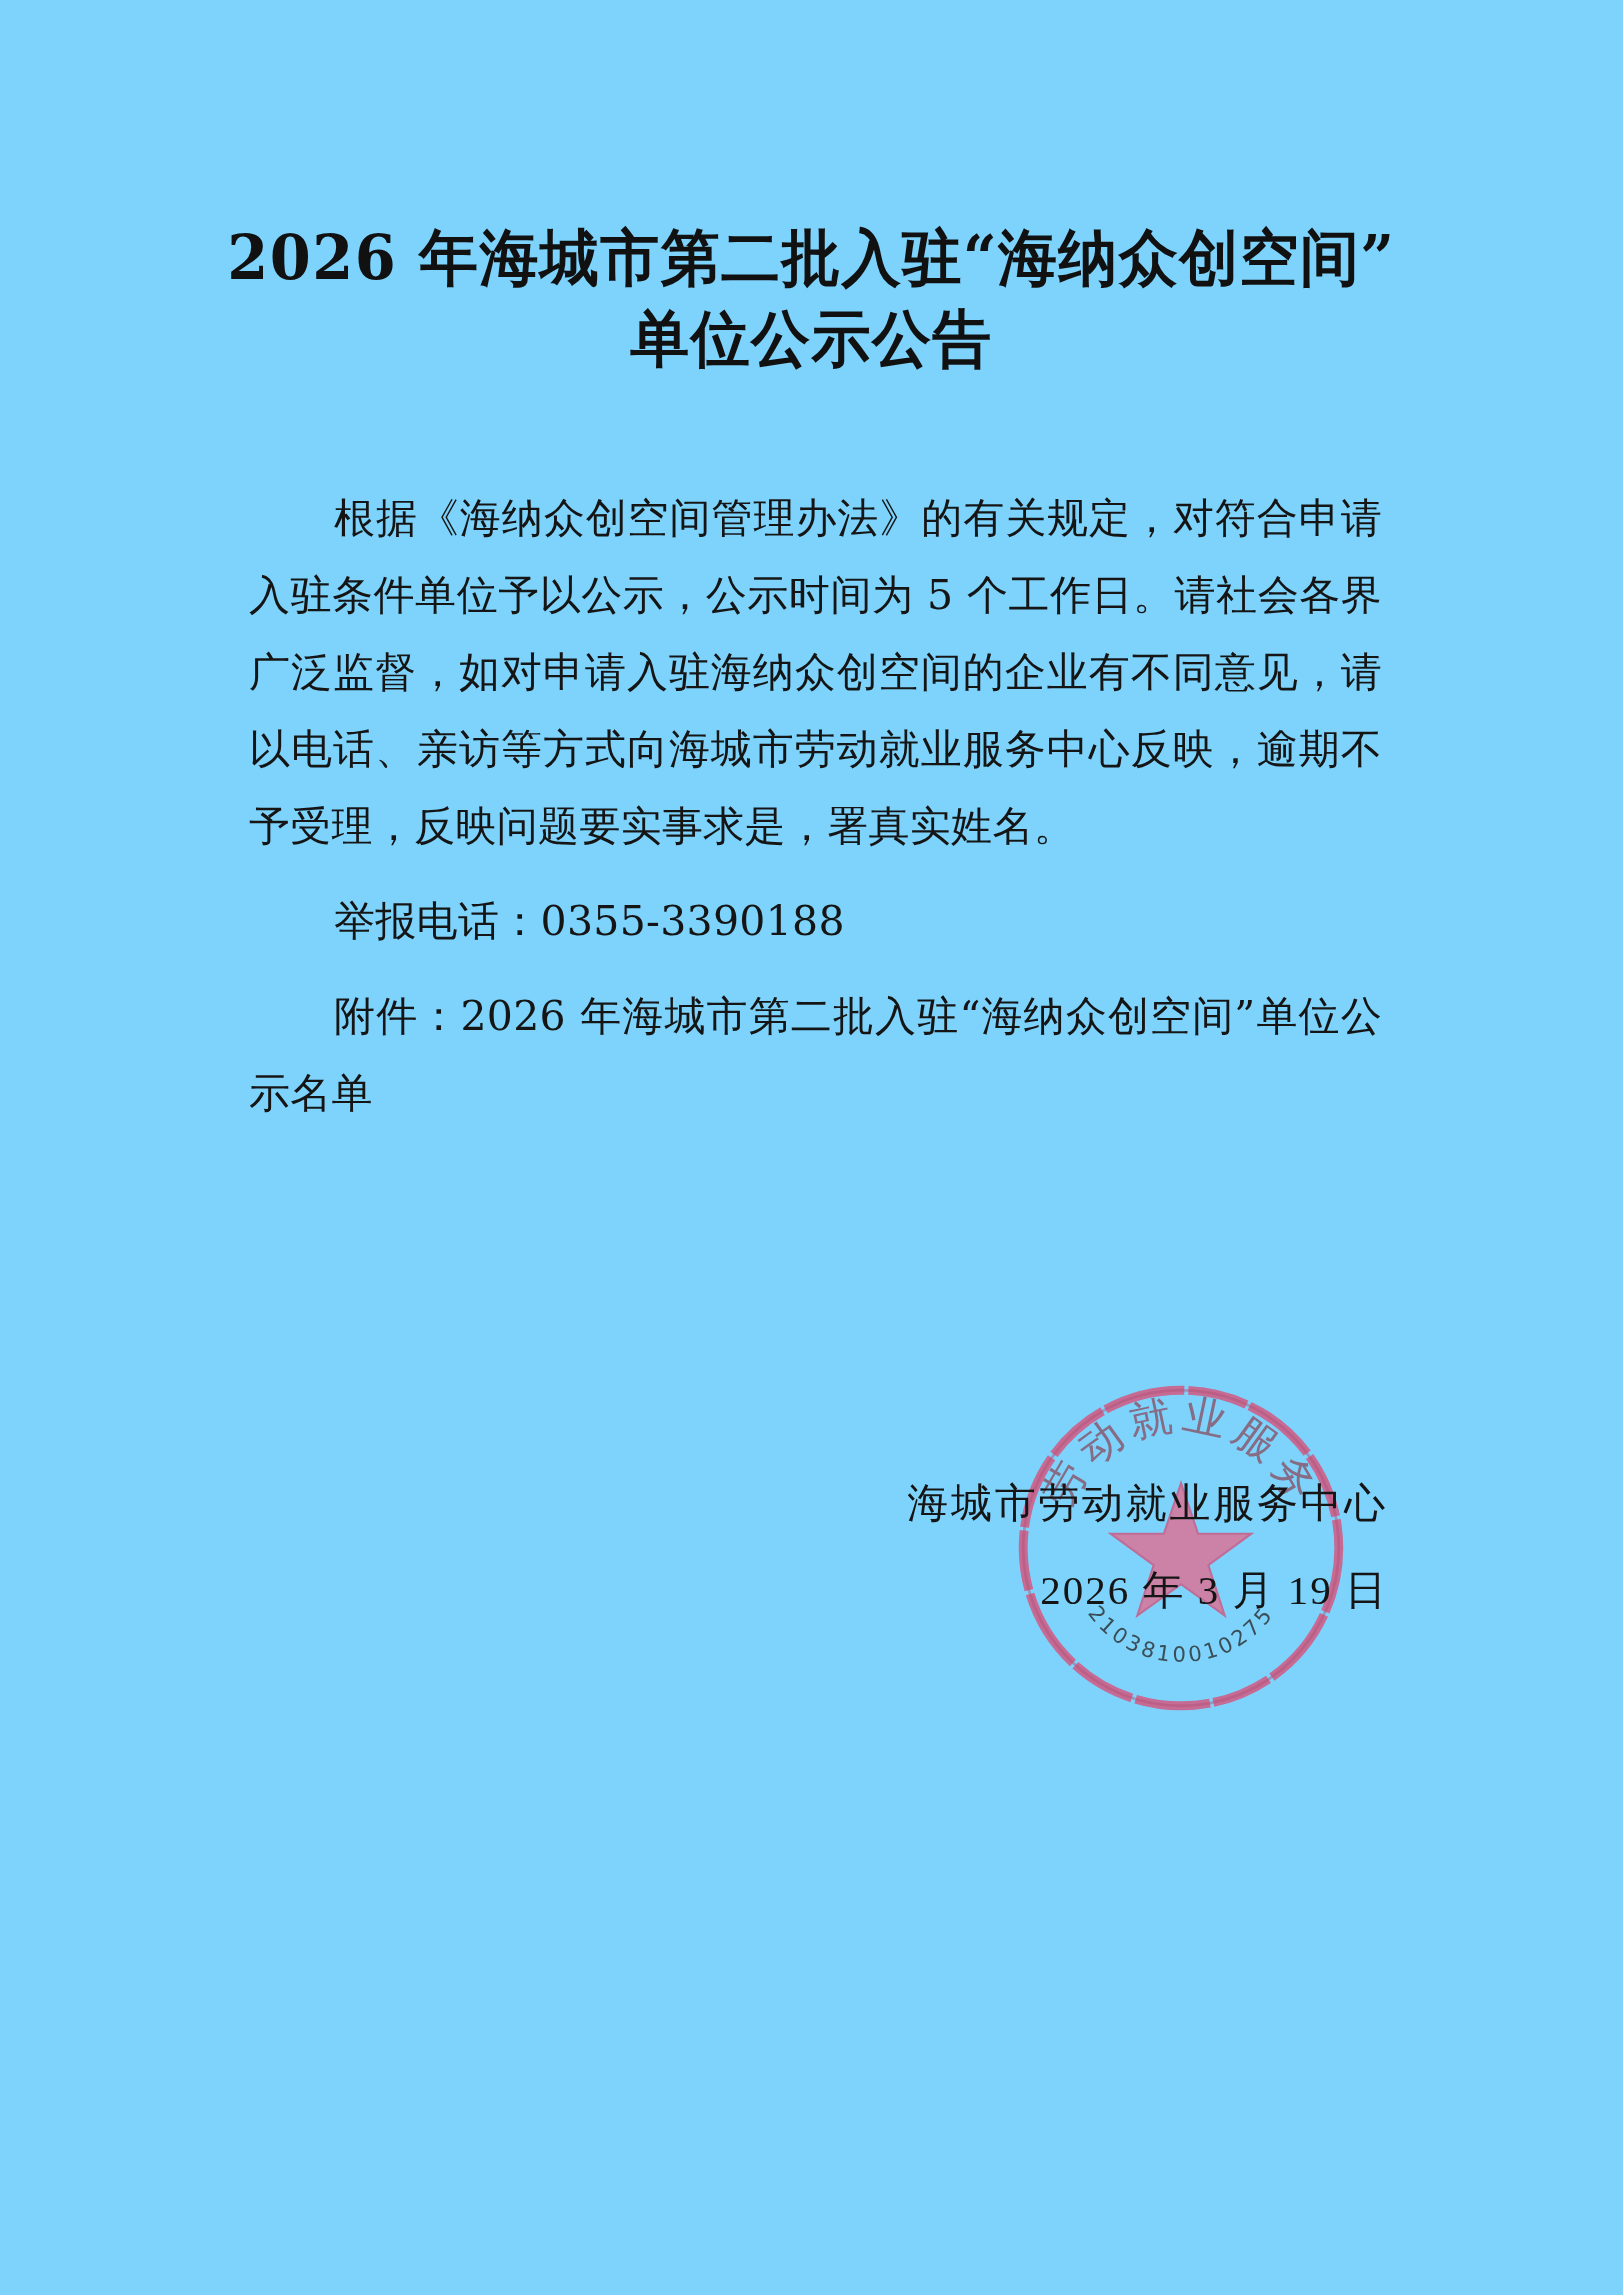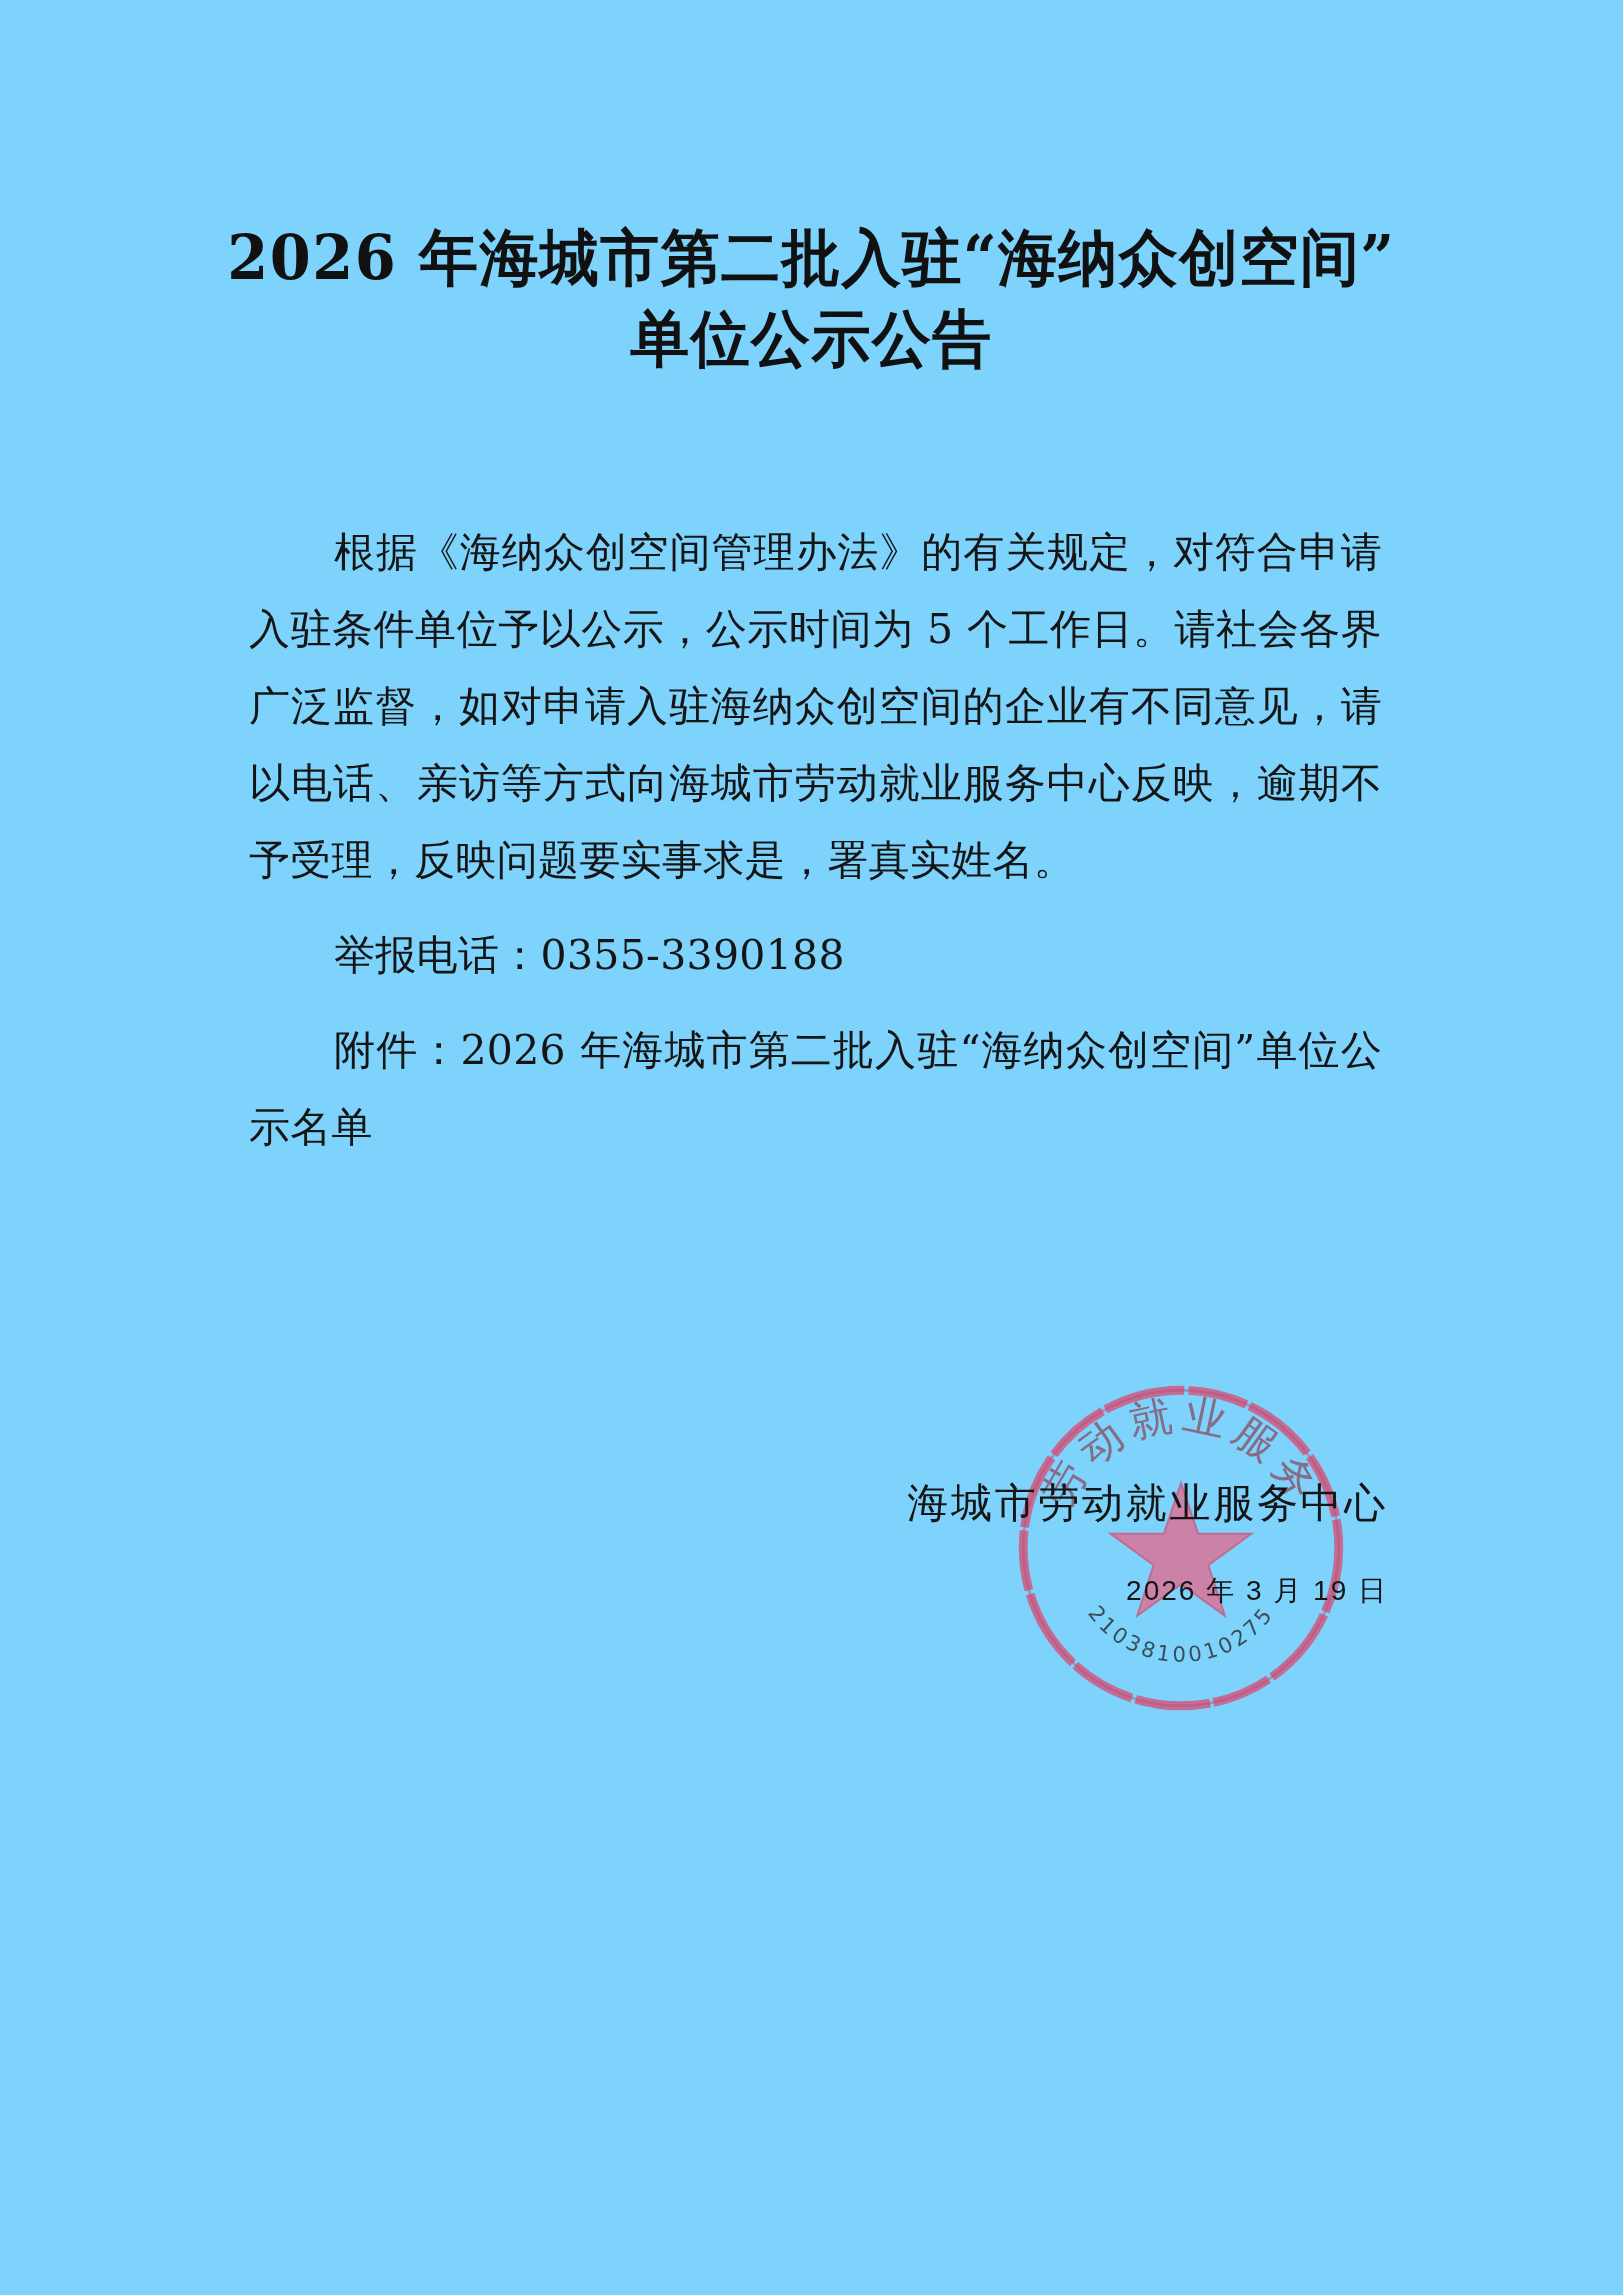--- a/index.html
+++ b/index.html
@@ -34,21 +34,21 @@
     color: #111111;
     white-space: nowrap;
   }
   .title-line-1 { transform: scaleY(1.04); }
   .title-line-2 { transform: scaleY(1.04); }
 
   
   .body-block {
     position: absolute;
     left: 249px;
-    top: 514px;
+    top: 480px;
     width: 1133px;
   }
   .para {
     font-family: "DejaVu Serif", "Liberation Serif", serif;
     font-size: 41px;
     line-height: 77px;
     text-align: justify;
     text-align-last: left;
     letter-spacing: 0.3px;
     color: #151515;
@@ -67,22 +67,22 @@
   }
   .sign-org {
     font-family: "DejaVu Serif", "Liberation Serif", serif;
     font-size: 41px;
     line-height: 57px;
     letter-spacing: 2.7px;
     color: #151515;
     white-space: nowrap;
   }
   .sign-date {
-    font-family: Liberation Sans, sans-serif;
-    font-size: 28px;
+    font-family: Liberation Serif, serif;
+    font-size: 41px;
     line-height: 57px;
     letter-spacing: 2px;
     color: #151515;
     white-space: nowrap;
     margin-top: 30px;
     margin-left: 94px;
   }
 
   
   .stamp {

